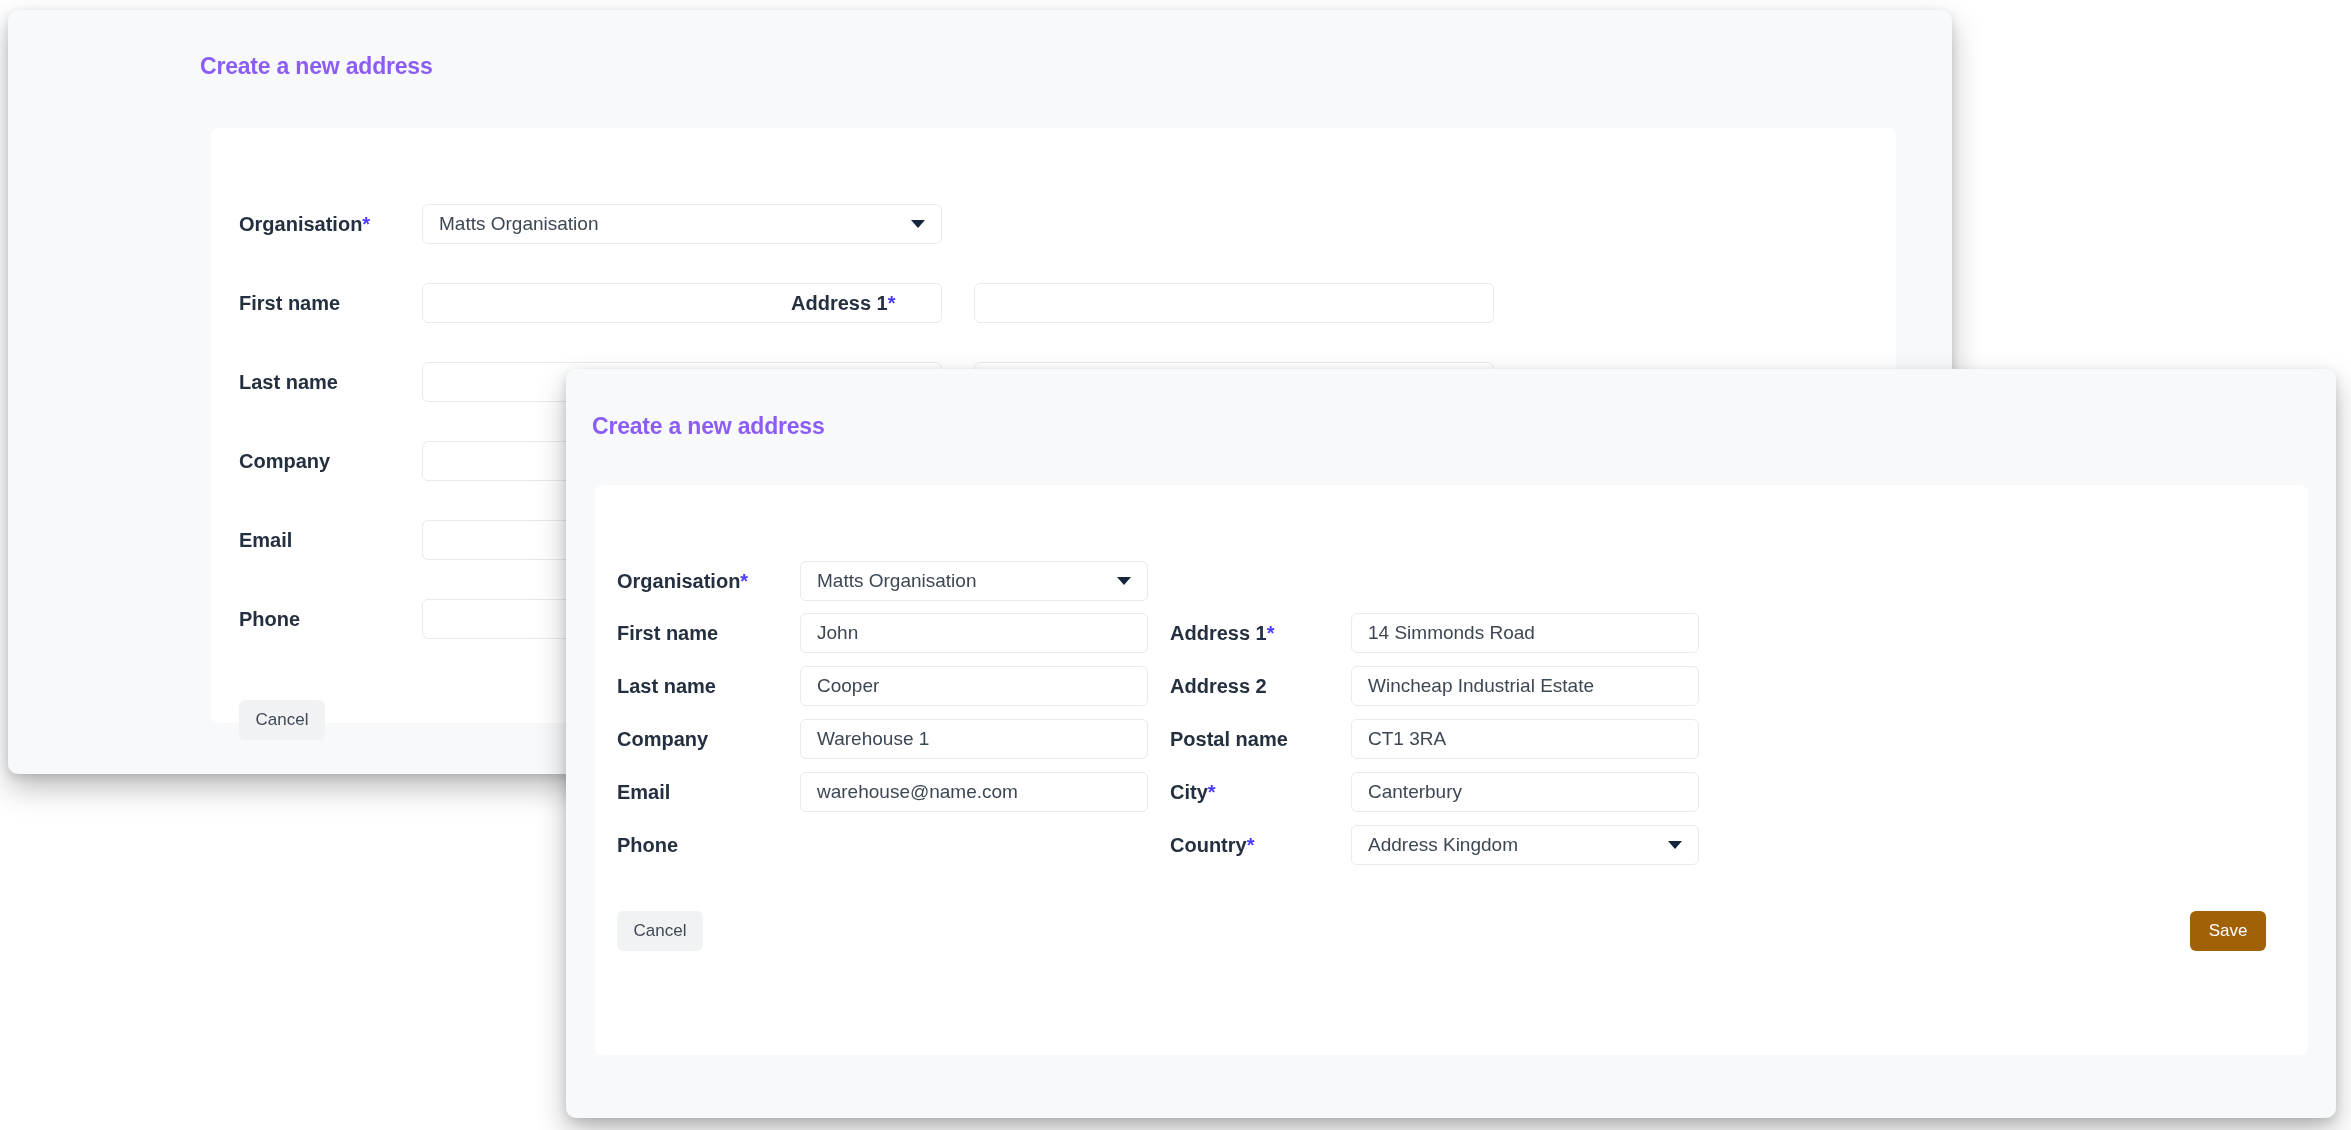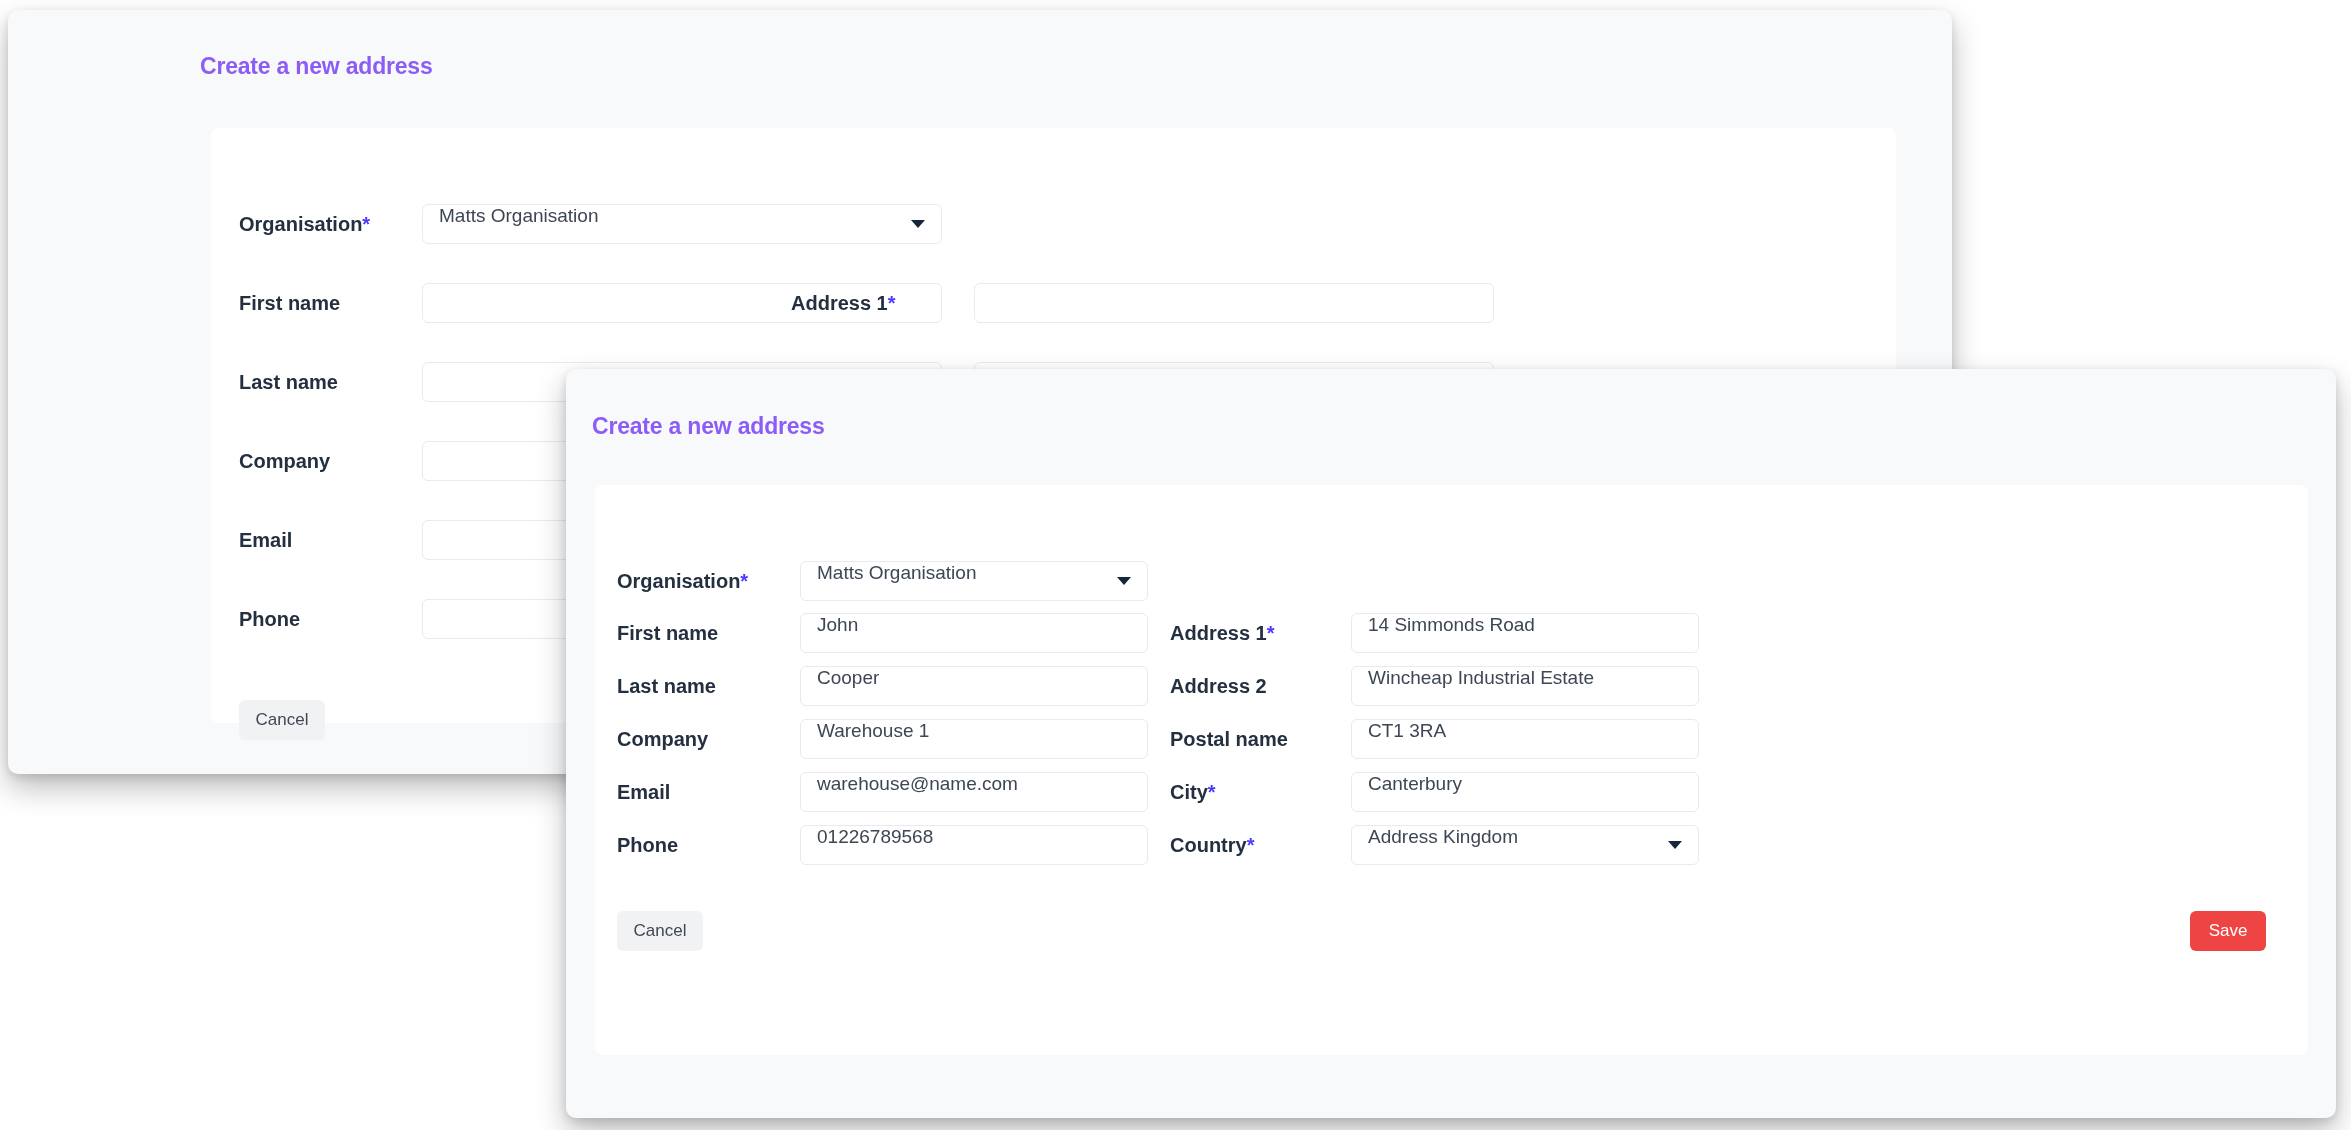--- a/index.html
+++ b/index.html
@@ -53,20 +53,21 @@
     font-weight: bold;
   }
 
   .field {
     position: relative;
     box-sizing: border-box;
     background: #ffffff;
     border: 1px solid #e8eaed;
     border-radius: 6px;
     display: flex;
+    align-items: center;
     color: #3d4754;
     overflow: hidden;
   }
   .field .val {
     white-space: nowrap;
     overflow: hidden;
   }
   .caret {
     position: absolute;
     width: 0;
@@ -87,21 +88,21 @@
     font-family: "Liberation Sans", sans-serif;
     cursor: pointer;
     position: absolute;
     margin-top: 19px;
   }
   .btn-cancel {
     background: #f1f2f4;
     color: #3f4854;
   }
   .btn-save {
-    background: #ef4444;
+    background: #a16207;
     color: #ffffff;
   }
 
   
   #back-dialog {
     left: 8px;
     top: 10px;
     width: 1944px;
     height: 764px;
   }
@@ -271,23 +272,20 @@
           <span class="val">warehouse@name.com</span>
         </div>
       <div class="flabel lbl-right"><span>City</span><span class="req">*</span></div>
       <div class="field fld-right">
           <span class="val">Canterbury</span>
         </div>
     </div>
 
     <div class="row r5">
       <div class="flabel lbl-left">Phone</div>
-      <div class="field fld-left">
-          <span class="val">01226789568</span>
-        </div>
       <div class="flabel lbl-right"><span>Country</span><span class="req">*</span></div>
       <div class="field fld-right">
         <span class="val">Address Kingdom</span>
         <span class="caret caret-right"></span>
       </div>
     </div>
 
     <div class="btn btn-cancel">Cancel</div>
     <div class="btn btn-save">Save</div>
   </div>

